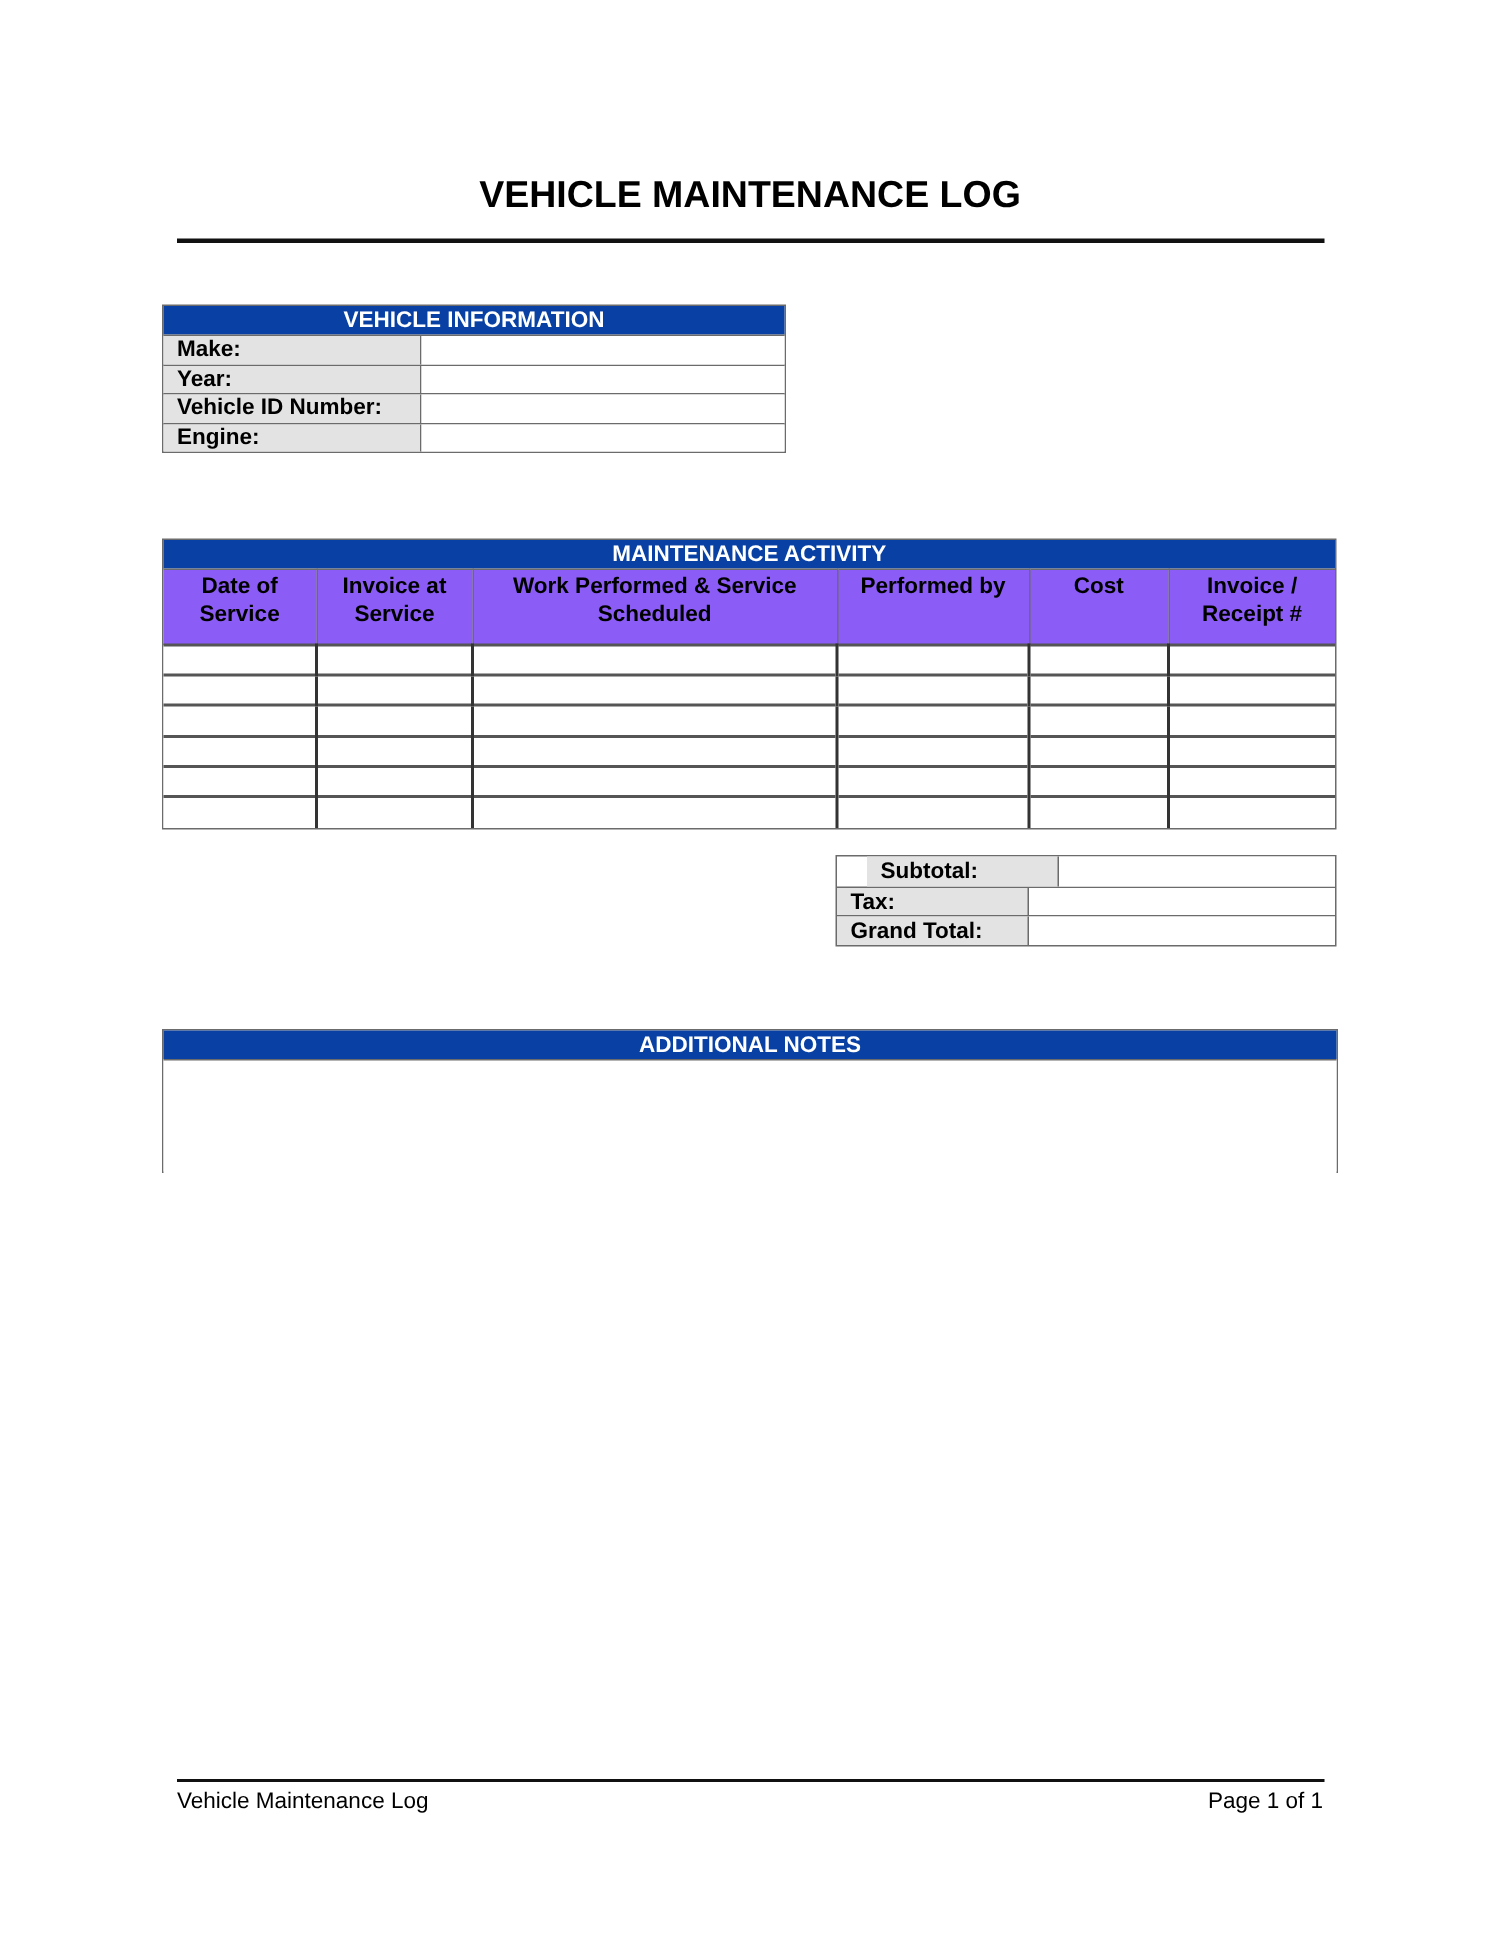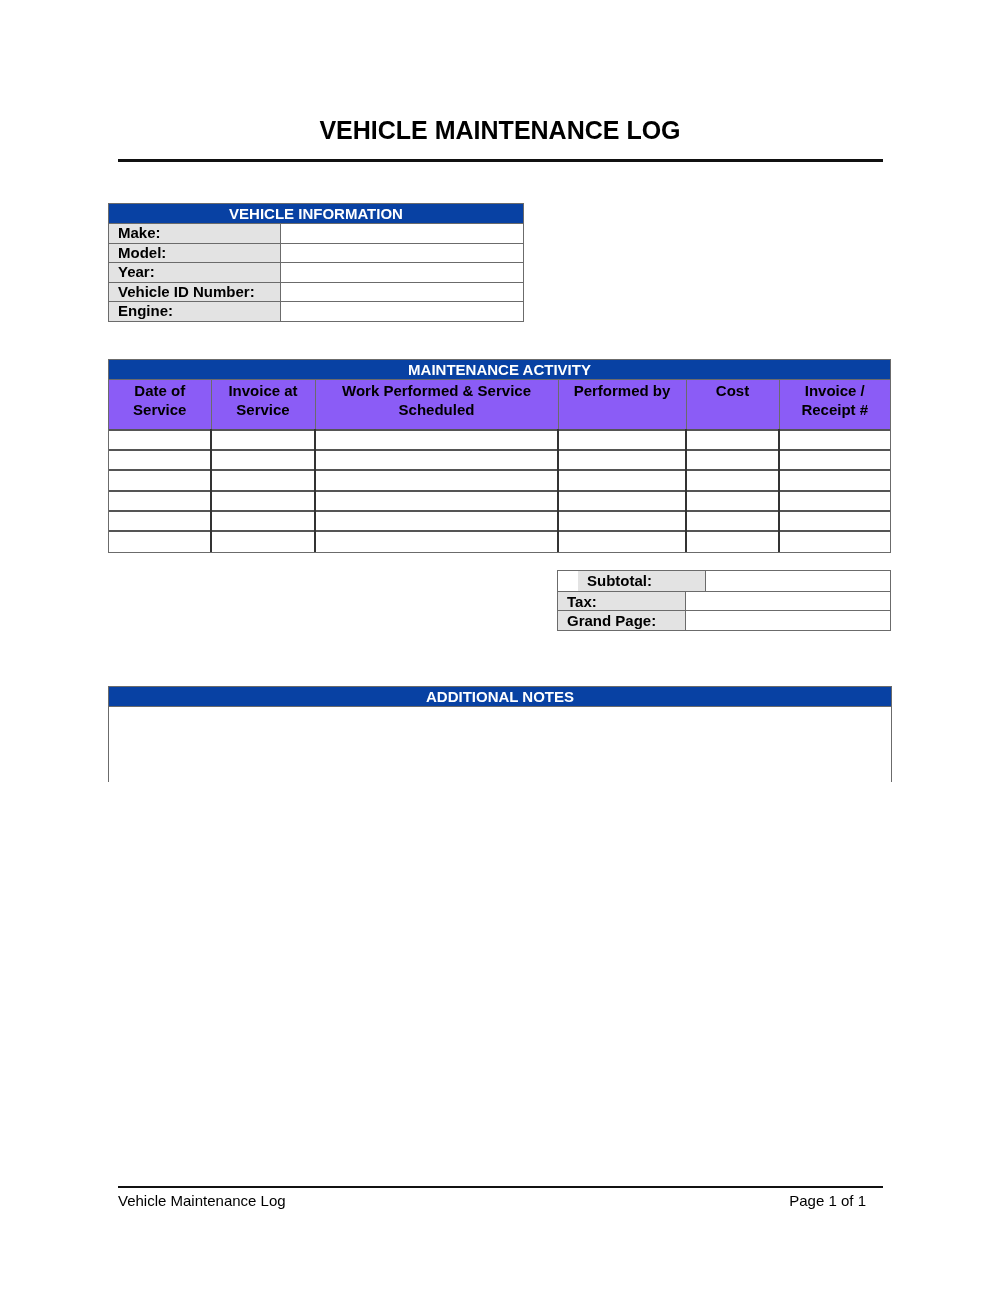--- a/index.html
+++ b/index.html
@@ -29,36 +29,32 @@
     .tot .row:first-child { border-top: none; padding-left: 20px; }
     .tot .row .label-cell { width: 128px; border-right: 1px solid #6b6b6b; line-height: 19px; }
     .tot .row .value-cell { flex: 1; background: #fff; }
 
     
     .notes { position: absolute; left: 108px; top: 686px; width: 784px; height: 96px; border: 1px solid #6b6b6b; box-sizing: border-box; }
     .notes .body { height: 75px; background: #fff; border-top: 1px solid #6b6b6b; }
 
     .footer-rule { position: absolute; left: 118px; top: 1186px; width: 765px; height: 2px; background: #111; }
     .footer-left { position: absolute; left: 118px; top: 1192px; font-size: 15px; }
-    .footer-right { position: absolute; right: 134px; top: 1192px; font-size: 15px; }
+    .footer-right { position: absolute; right: 118px; top: 1192px; font-size: 15px; }
   </style>
 </head>
 <body>
 
 <div class="page-title">VEHICLE MAINTENANCE LOG</div>
 <div class="title-rule"></div>
 
 <div class="vi">
   <div class="blue-head">VEHICLE INFORMATION</div>
   <div class="row">
     <div class="label-cell">Make:</div>
-    <div class="value-cell"></div>
-  </div>
-  <div class="row">
-    <div class="label-cell">Model:</div>
     <div class="value-cell"></div>
   </div>
   <div class="row">
     <div class="label-cell">Year:</div>
     <div class="value-cell"></div>
   </div>
   <div class="row">
     <div class="label-cell">Vehicle ID Number:</div>
     <div class="value-cell"></div>
   </div>
@@ -145,21 +141,21 @@
 <div class="tot">
   <div class="row">
     <div class="label-cell">Subtotal:</div>
     <div class="value-cell"></div>
   </div>
   <div class="row">
     <div class="label-cell">Tax:</div>
     <div class="value-cell"></div>
   </div>
   <div class="row">
-    <div class="label-cell">Grand Page:</div>
+    <div class="label-cell">Grand Total:</div>
     <div class="value-cell"></div>
   </div>
 </div>
 
 <div class="notes">
   <div class="blue-head">ADDITIONAL NOTES</div>
   <div class="body"></div>
 </div>
 
 <div class="footer-rule"></div>

